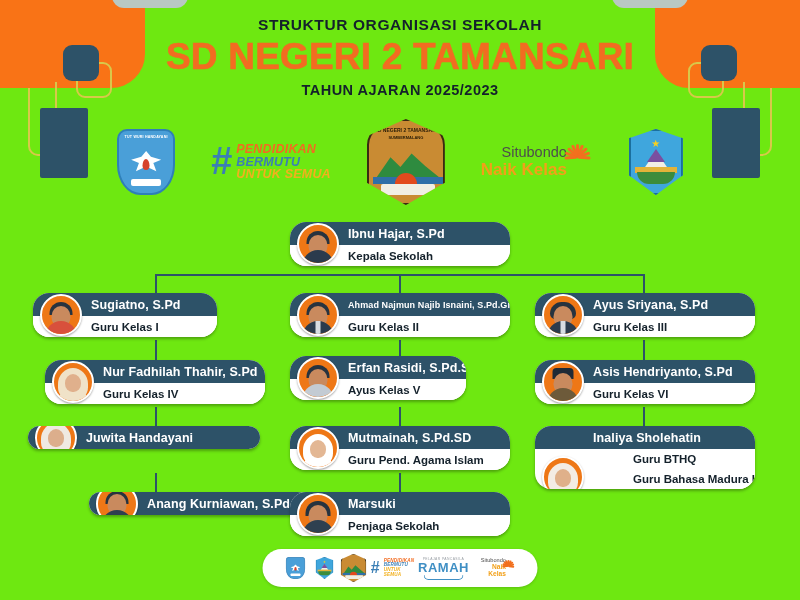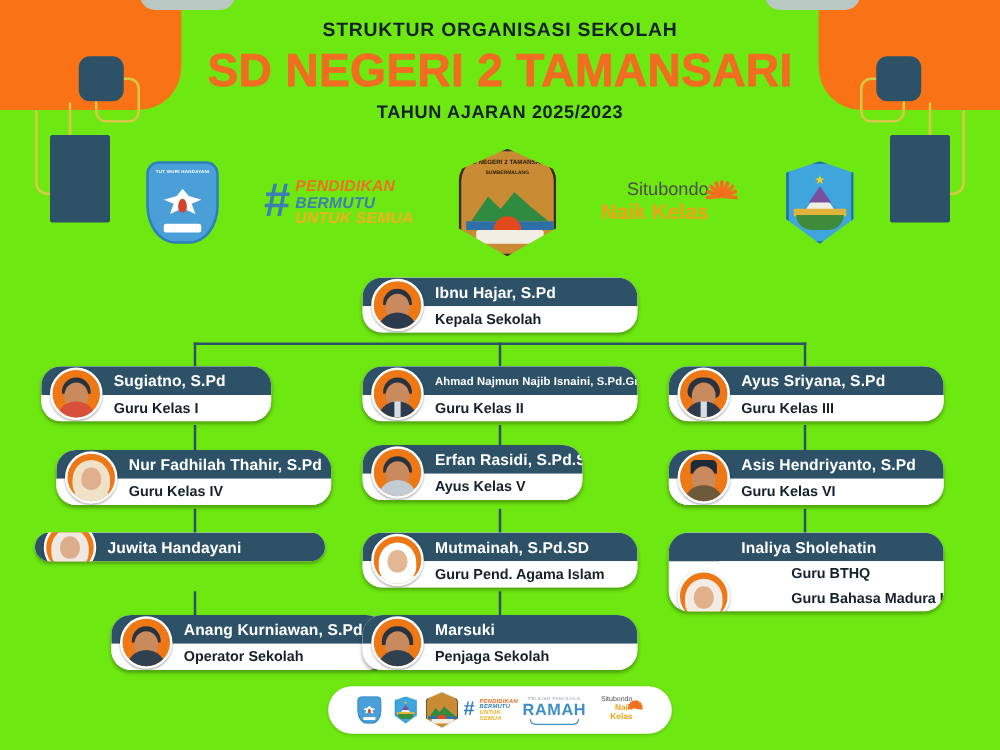--- a/index.html
+++ b/index.html
@@ -435,21 +435,20 @@
     <div class="crole r3">Guru Bahasa Madura Kls 1 &amp; 2</div>
   </div>
 
   <div class="card" style="left:45px; top:492px; width:220px;margin-left:44px;">
     <div class="avatar">
       <div class="hair"></div>
       <div class="face"></div>
       <div class="body" style="background:#2f4050;"></div>
     </div>
     <div class="cname">Anang Kurniawan, S.Pd</div>
-    <div class="crole">Operator Sekolah</div>
   </div>
 
   <div class="card" style="left:290px; top:492px; width:220px;">
     <div class="avatar">
       <div class="hair" style="width:25px;height:15px;"></div>
       <div class="face"></div>
       <div class="body" style="background:#2f4050;"></div>
     </div>
     <div class="cname">Marsuki</div>
     <div class="crole">Penjaga Sekolah</div>

